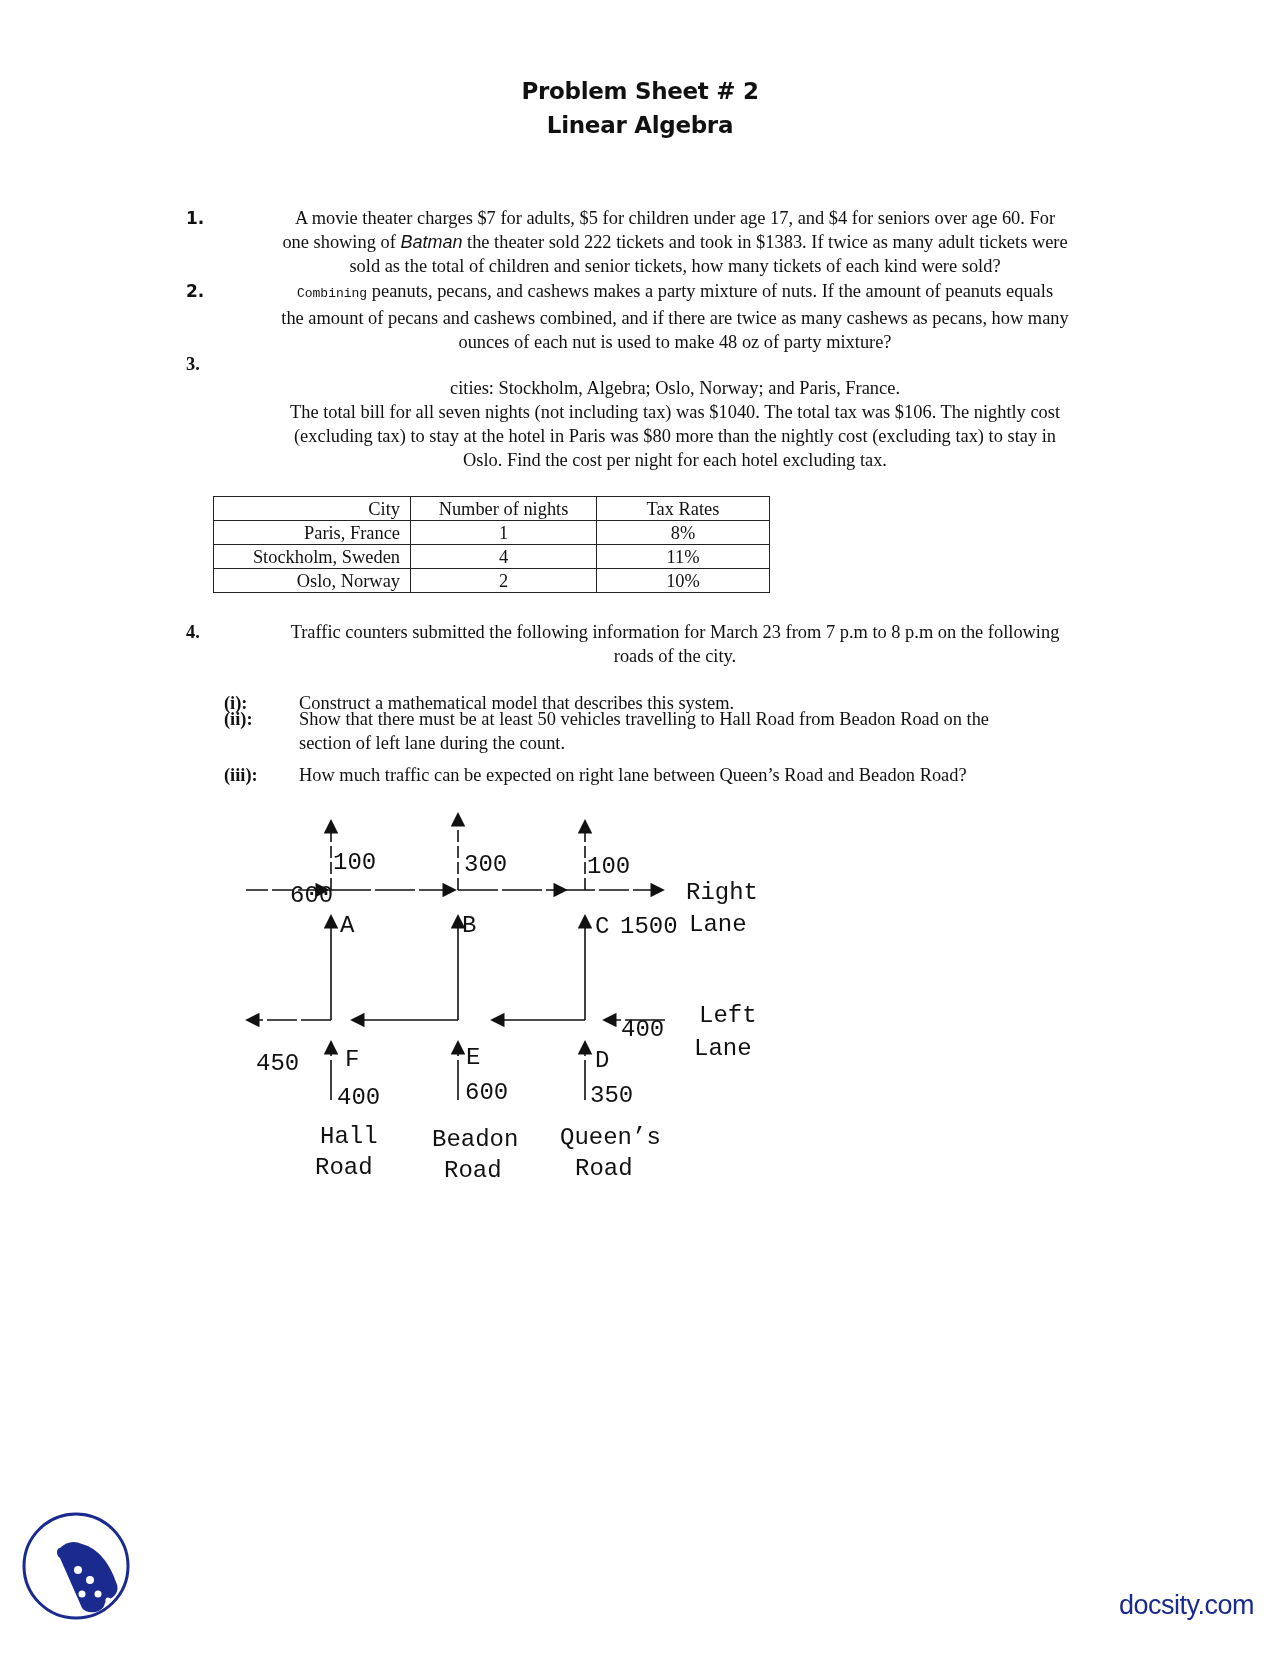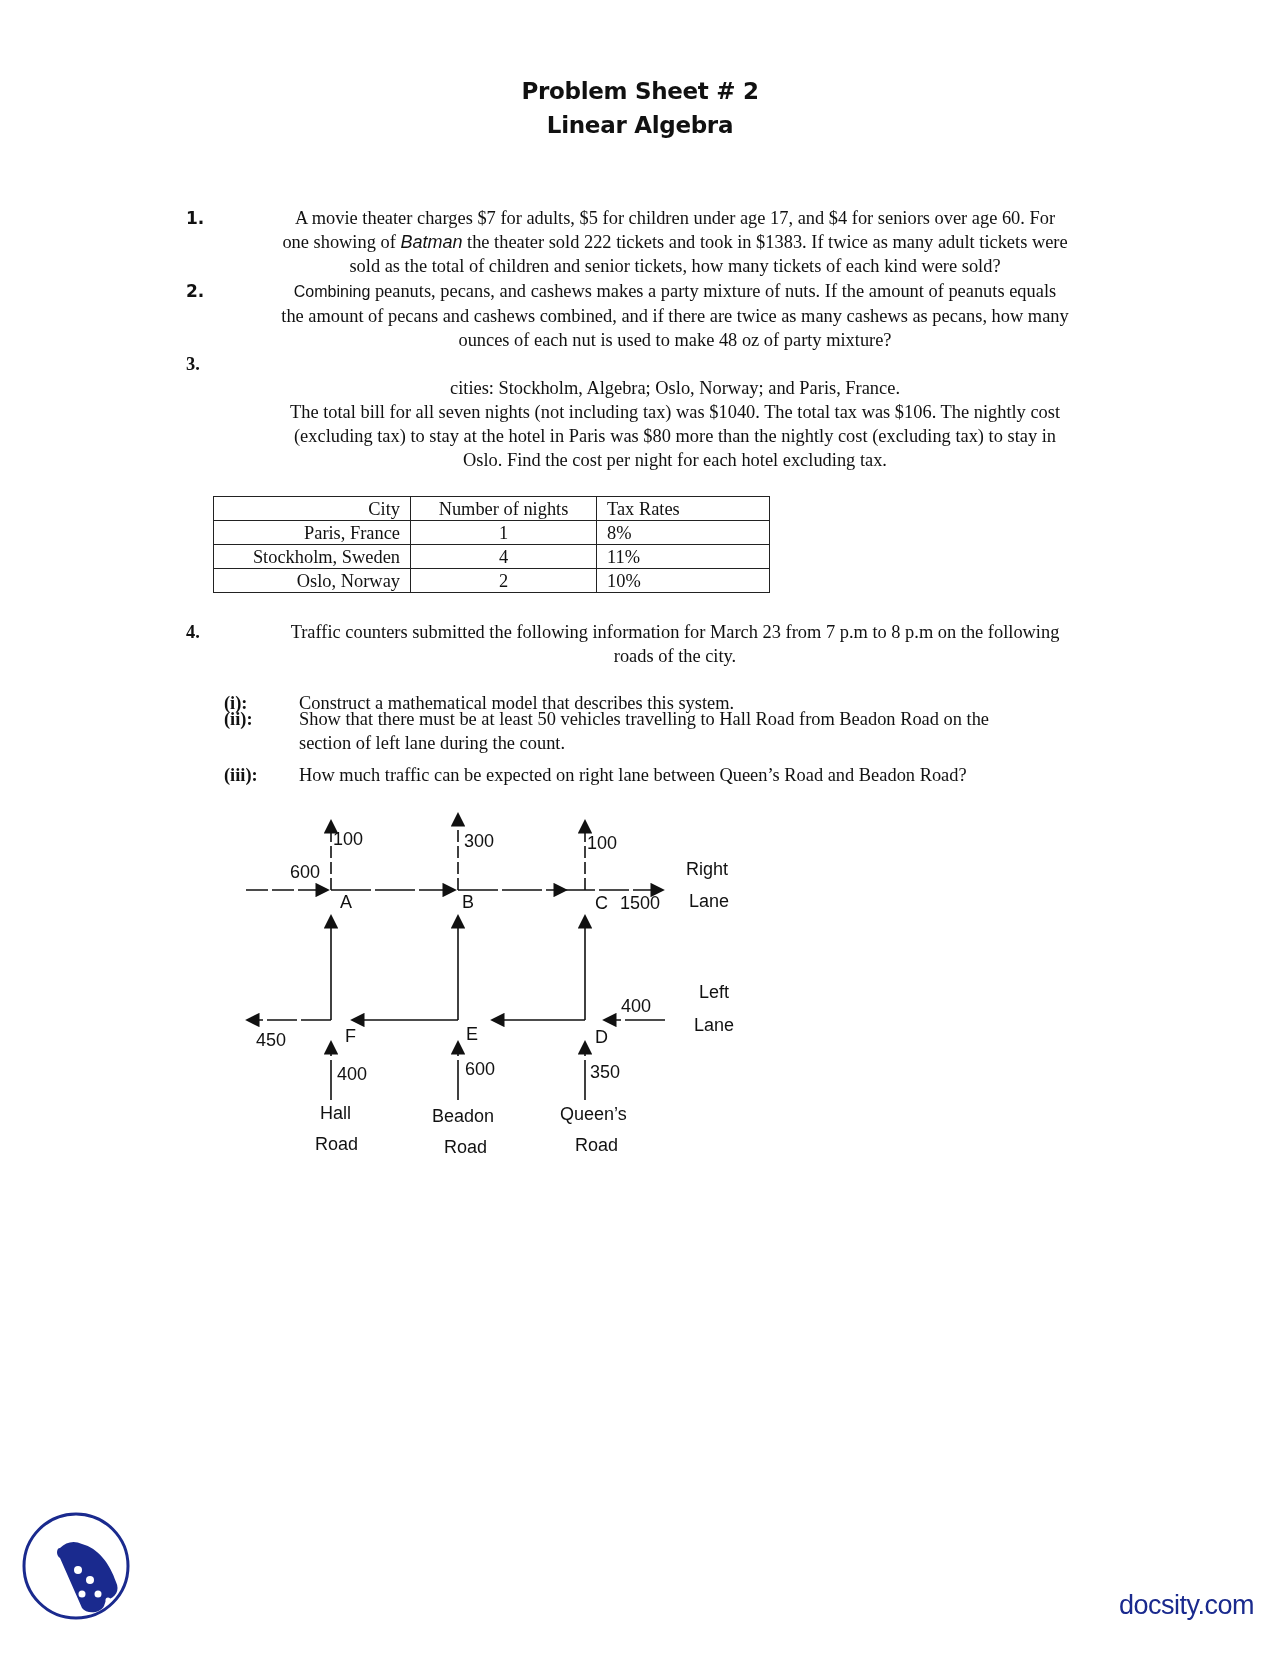--- a/index.html
+++ b/index.html
@@ -2,32 +2,32 @@
 <html><head>
 <meta charset="utf-8">
 <style>
   html, body { margin: 0; padding: 0; background: #ffffff; }
   body { width: 1280px; height: 1656px; position: relative; overflow: hidden; color: #111; }
   .title { position: absolute; left: 0; width: 1280px; text-align: center; font-family: "DejaVu Sans", "Liberation Sans", sans-serif; font-weight: bold; font-size: 23px; letter-spacing: -0.3px; }
   .item { position: absolute; left: 186px; width: 940px; font-family: "Liberation Serif", serif; font-size: 18.4px; line-height: 24px; }
   .num { position: absolute; left: 0; top: 0; font-family: "DejaVu Sans", "Liberation Sans", sans-serif; font-weight: bold; font-size: 17px; }
   .num.serifnum { font-family: "Liberation Serif", serif; font-size: 18.4px; }
   .body-text { margin-left: 38px; text-align: center; }
-  .first-word-sans { font-family: Liberation Sans, sans-serif; font-size: 16px; }
+  .first-word-sans { font-family: Liberation Mono, monospace; font-size: 13px; }
   .italic-sans { font-family: "Liberation Sans", sans-serif; font-style: italic; font-size: 18px; }
   table.hotels { position: absolute; left: 213px; top: 496px; border-collapse: collapse; font-family: "Liberation Serif", serif; font-size: 18.4px; }
   table.hotels td { border: 1.3px solid #222; padding: 0 10px; height: 23px; line-height: 22px; }
   table.hotels td.c1 { width: 176px; text-align: right; }
   table.hotels td.c2 { width: 165px; text-align: center; }
-  table.hotels td.c3 { width: 152px; text-align: left; }
+  table.hotels td.c3 { width: 152px; text-align: center; }
   .sub { position: absolute; left: 224px; width: 880px; font-family: "Liberation Serif", serif; font-size: 18.4px; line-height: 24px; }
   .sub .lbl { position: absolute; left: 0; font-weight: bold; }
   .sub .txt { margin-left: 75px; display: block; }
   .diagram { position: absolute; left: 0; top: 0; }
-  .dlabel { position: absolute; font-family: Liberation Sans, sans-serif; font-size: 18px; color: #111; white-space: nowrap; }
+  .dlabel { position: absolute; font-family: Liberation Mono, monospace; font-size: 24px; color: #111; white-space: nowrap; margin-top: 20px; }
   .logo { position: absolute; left: 20px; top: 1510px; width: 112px; height: 112px; }
   .brand { position: absolute; right: 26px; top: 1590px; font-family: "Liberation Sans", sans-serif; font-size: 27px; color: #1a2a8e; letter-spacing: -0.5px; }
 </style>
 </head>
 <body>
 
 <div class="title" style="top:78px;">Problem Sheet # 2</div>
 <div class="title" style="top:112px;">Linear Algebra</div>
 
 <div class="item" style="top:206px;">

